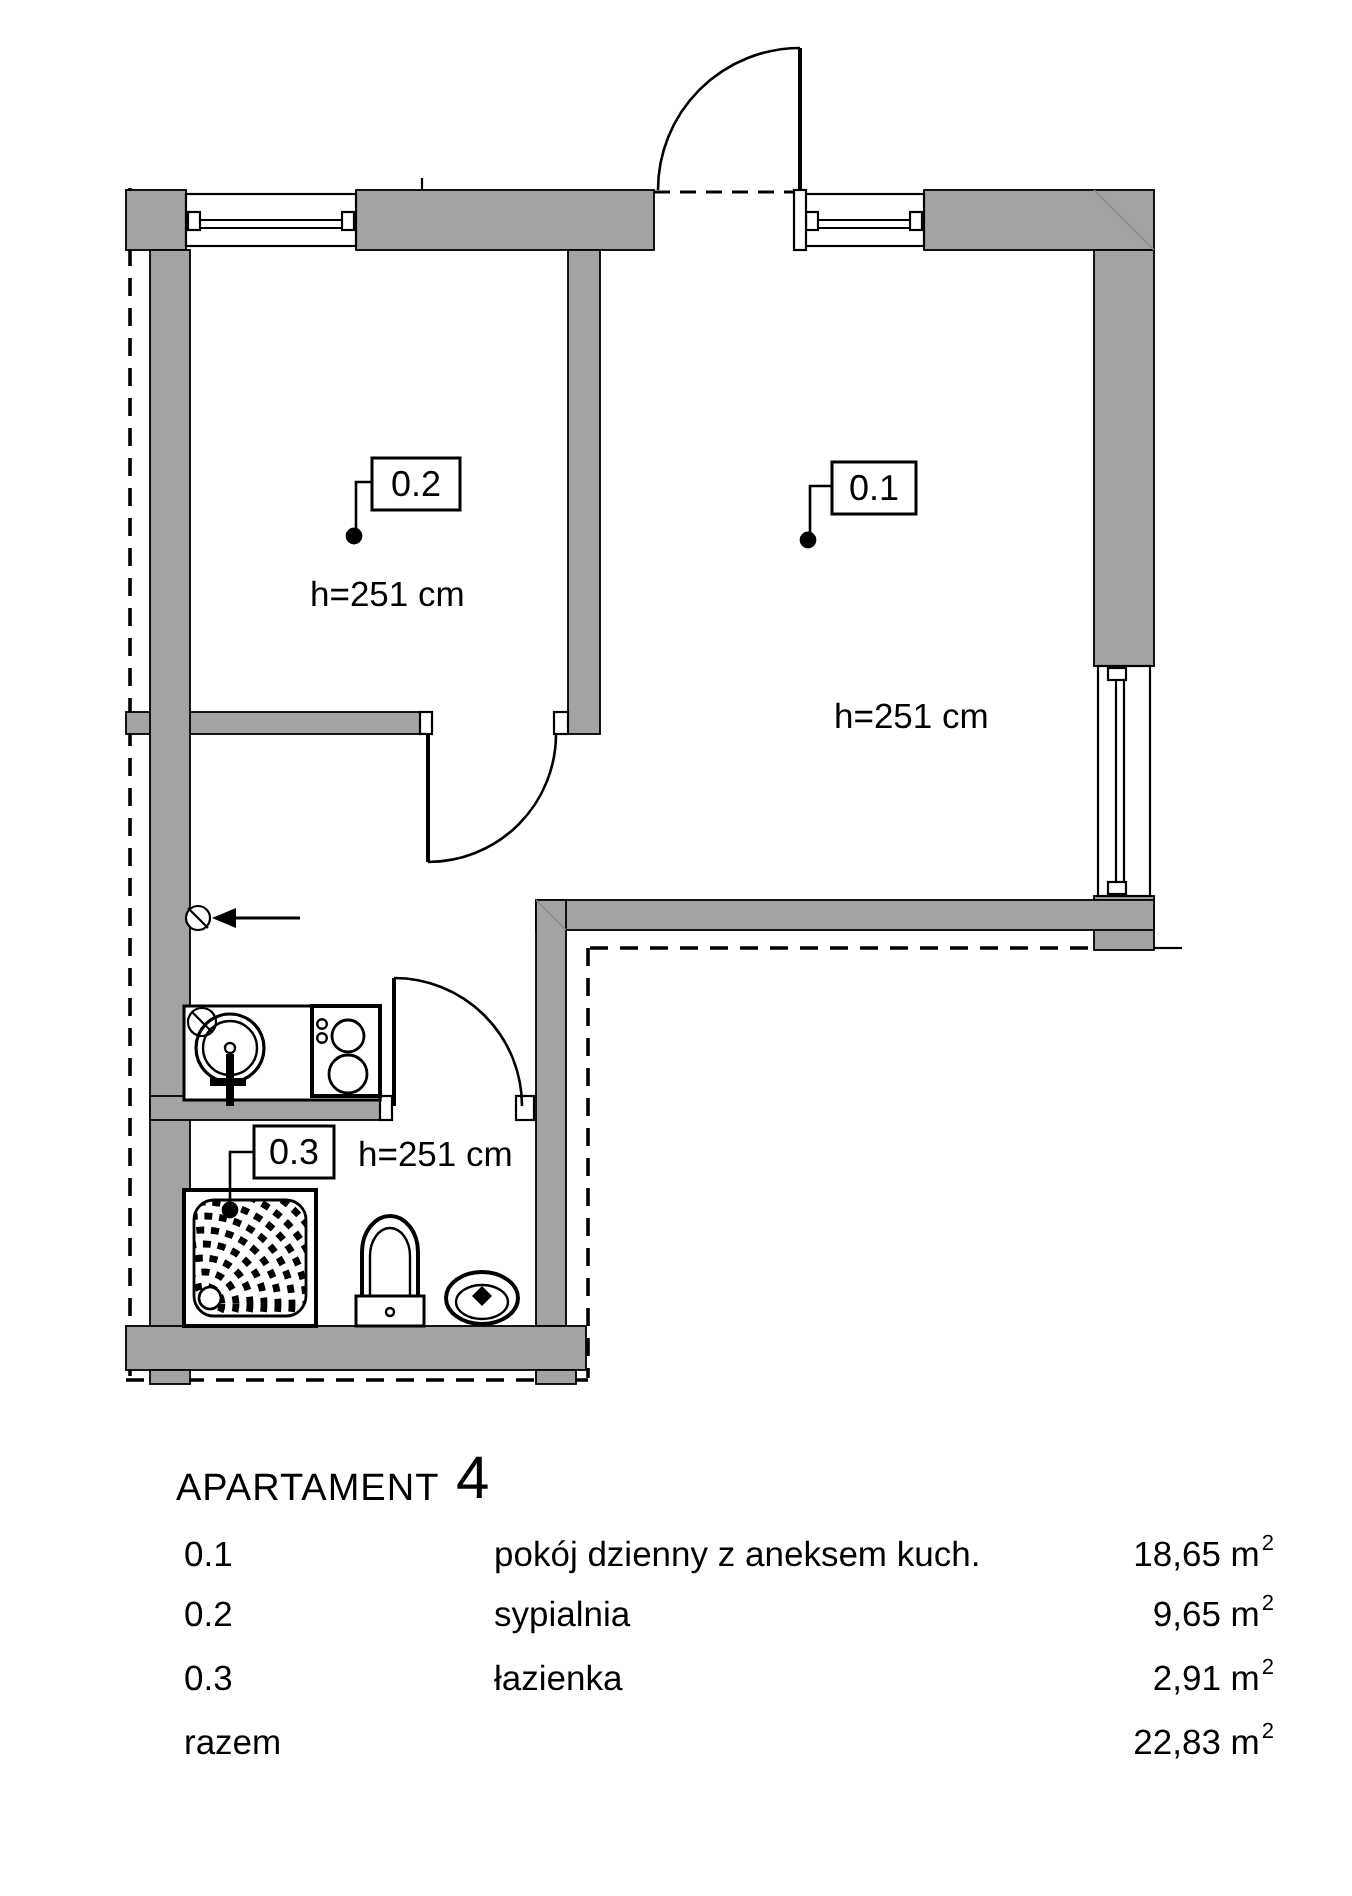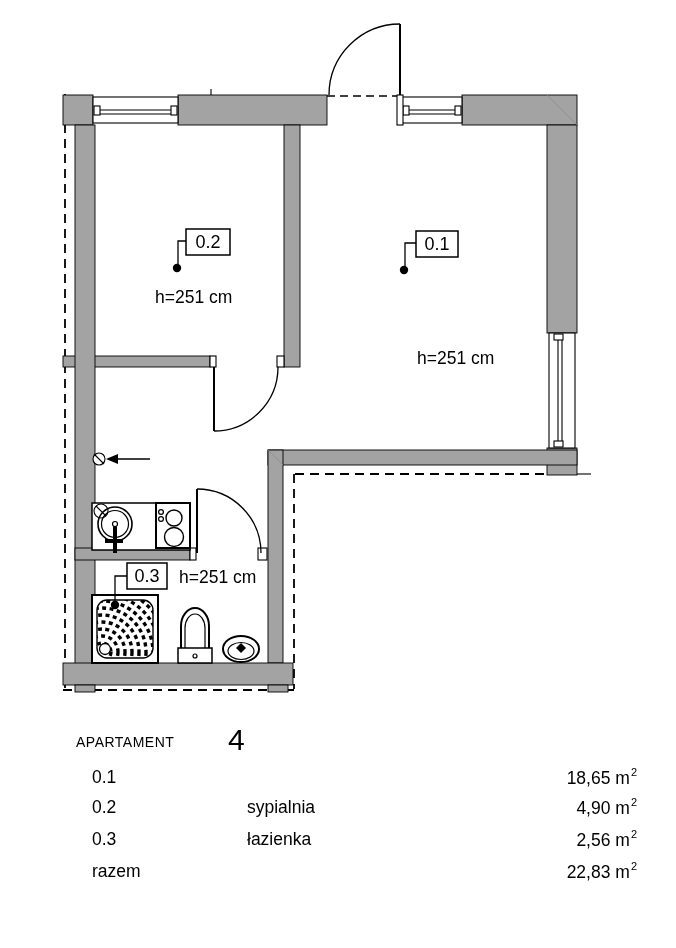--- a/index.html
+++ b/index.html
@@ -13,21 +13,21 @@
   .leaf{fill:none;stroke:#000;stroke-width:2;}
   .arc{fill:none;stroke:#000;stroke-width:1.3;}
   .dash{fill:none;stroke:#000;stroke-width:1.8;stroke-dasharray:9 6;}
   .miter{fill:none;stroke:#8b8b8b;stroke-width:0.8;}
   .fix2{fill:#fff;stroke:#000;stroke-width:2;}
   .fix1{fill:none;stroke:#000;stroke-width:1.2;}
   .pat{fill:none;stroke:#000;stroke-width:3.4;stroke-dasharray:4 3.4;}
   .lblbox{fill:#fff;stroke:#000;stroke-width:1.5;}
   .lbltxt{font-size:18px;text-anchor:middle;}
   .htxt{font-size:17.5px;}
-  .legend-title{position:absolute;left:76px;top:734px;font-size:14px;letter-spacing:0.5px;}
+  .legend-title{position:absolute;left:88px;top:734px;font-size:19px;letter-spacing:0.5px;}
   .legend-number{position:absolute;left:228px;top:723px;font-size:30px;}
   .legend-rows{position:absolute;left:92px;top:0;width:545px;}
   .lrow{position:absolute;width:545px;height:22px;font-size:17.5px;}
   .lrow .rid{position:absolute;left:0;}
   .lrow .rname{position:absolute;left:155px;}
   .lrow .rarea{position:absolute;right:0;text-align:left;}
   .lrow sup{font-size:11px;position:relative;top:-1px;margin-left:1px;}
   .r0{top:767px;} .r1{top:797px;} .r2{top:829px;} .r3{top:861px;}
 </style>
 </head>
@@ -184,31 +184,32 @@
       <text class="htxt" x="179" y="583">h=251 cm</text>
     </g>
   </svg>
 
   <div class="legend-title">APARTAMENT</div>
   <div class="legend-number">4</div>
 
   <div class="legend-rows">
     <div class="lrow r0">
       <span class="rid">0.1</span>
+      <span class="rname">pokój dzienny z aneksem kuch.</span>
       <span class="rarea"><span>18,65 m</span><sup>2</sup></span>
     </div>
     <div class="lrow r1">
       <span class="rid">0.2</span>
       <span class="rname">sypialnia</span>
-      <span class="rarea"><span>4,90 m</span><sup>2</sup></span>
+      <span class="rarea"><span>9,65 m</span><sup>2</sup></span>
     </div>
     <div class="lrow r2">
       <span class="rid">0.3</span>
       <span class="rname">łazienka</span>
-      <span class="rarea"><span>2,56 m</span><sup>2</sup></span>
+      <span class="rarea"><span>2,91 m</span><sup>2</sup></span>
     </div>
     <div class="lrow r3">
       <span class="rid">razem</span>
       <span class="rname"></span>
       <span class="rarea"><span>22,83 m</span><sup>2</sup></span>
     </div>
   </div>
 
 </div>
 

